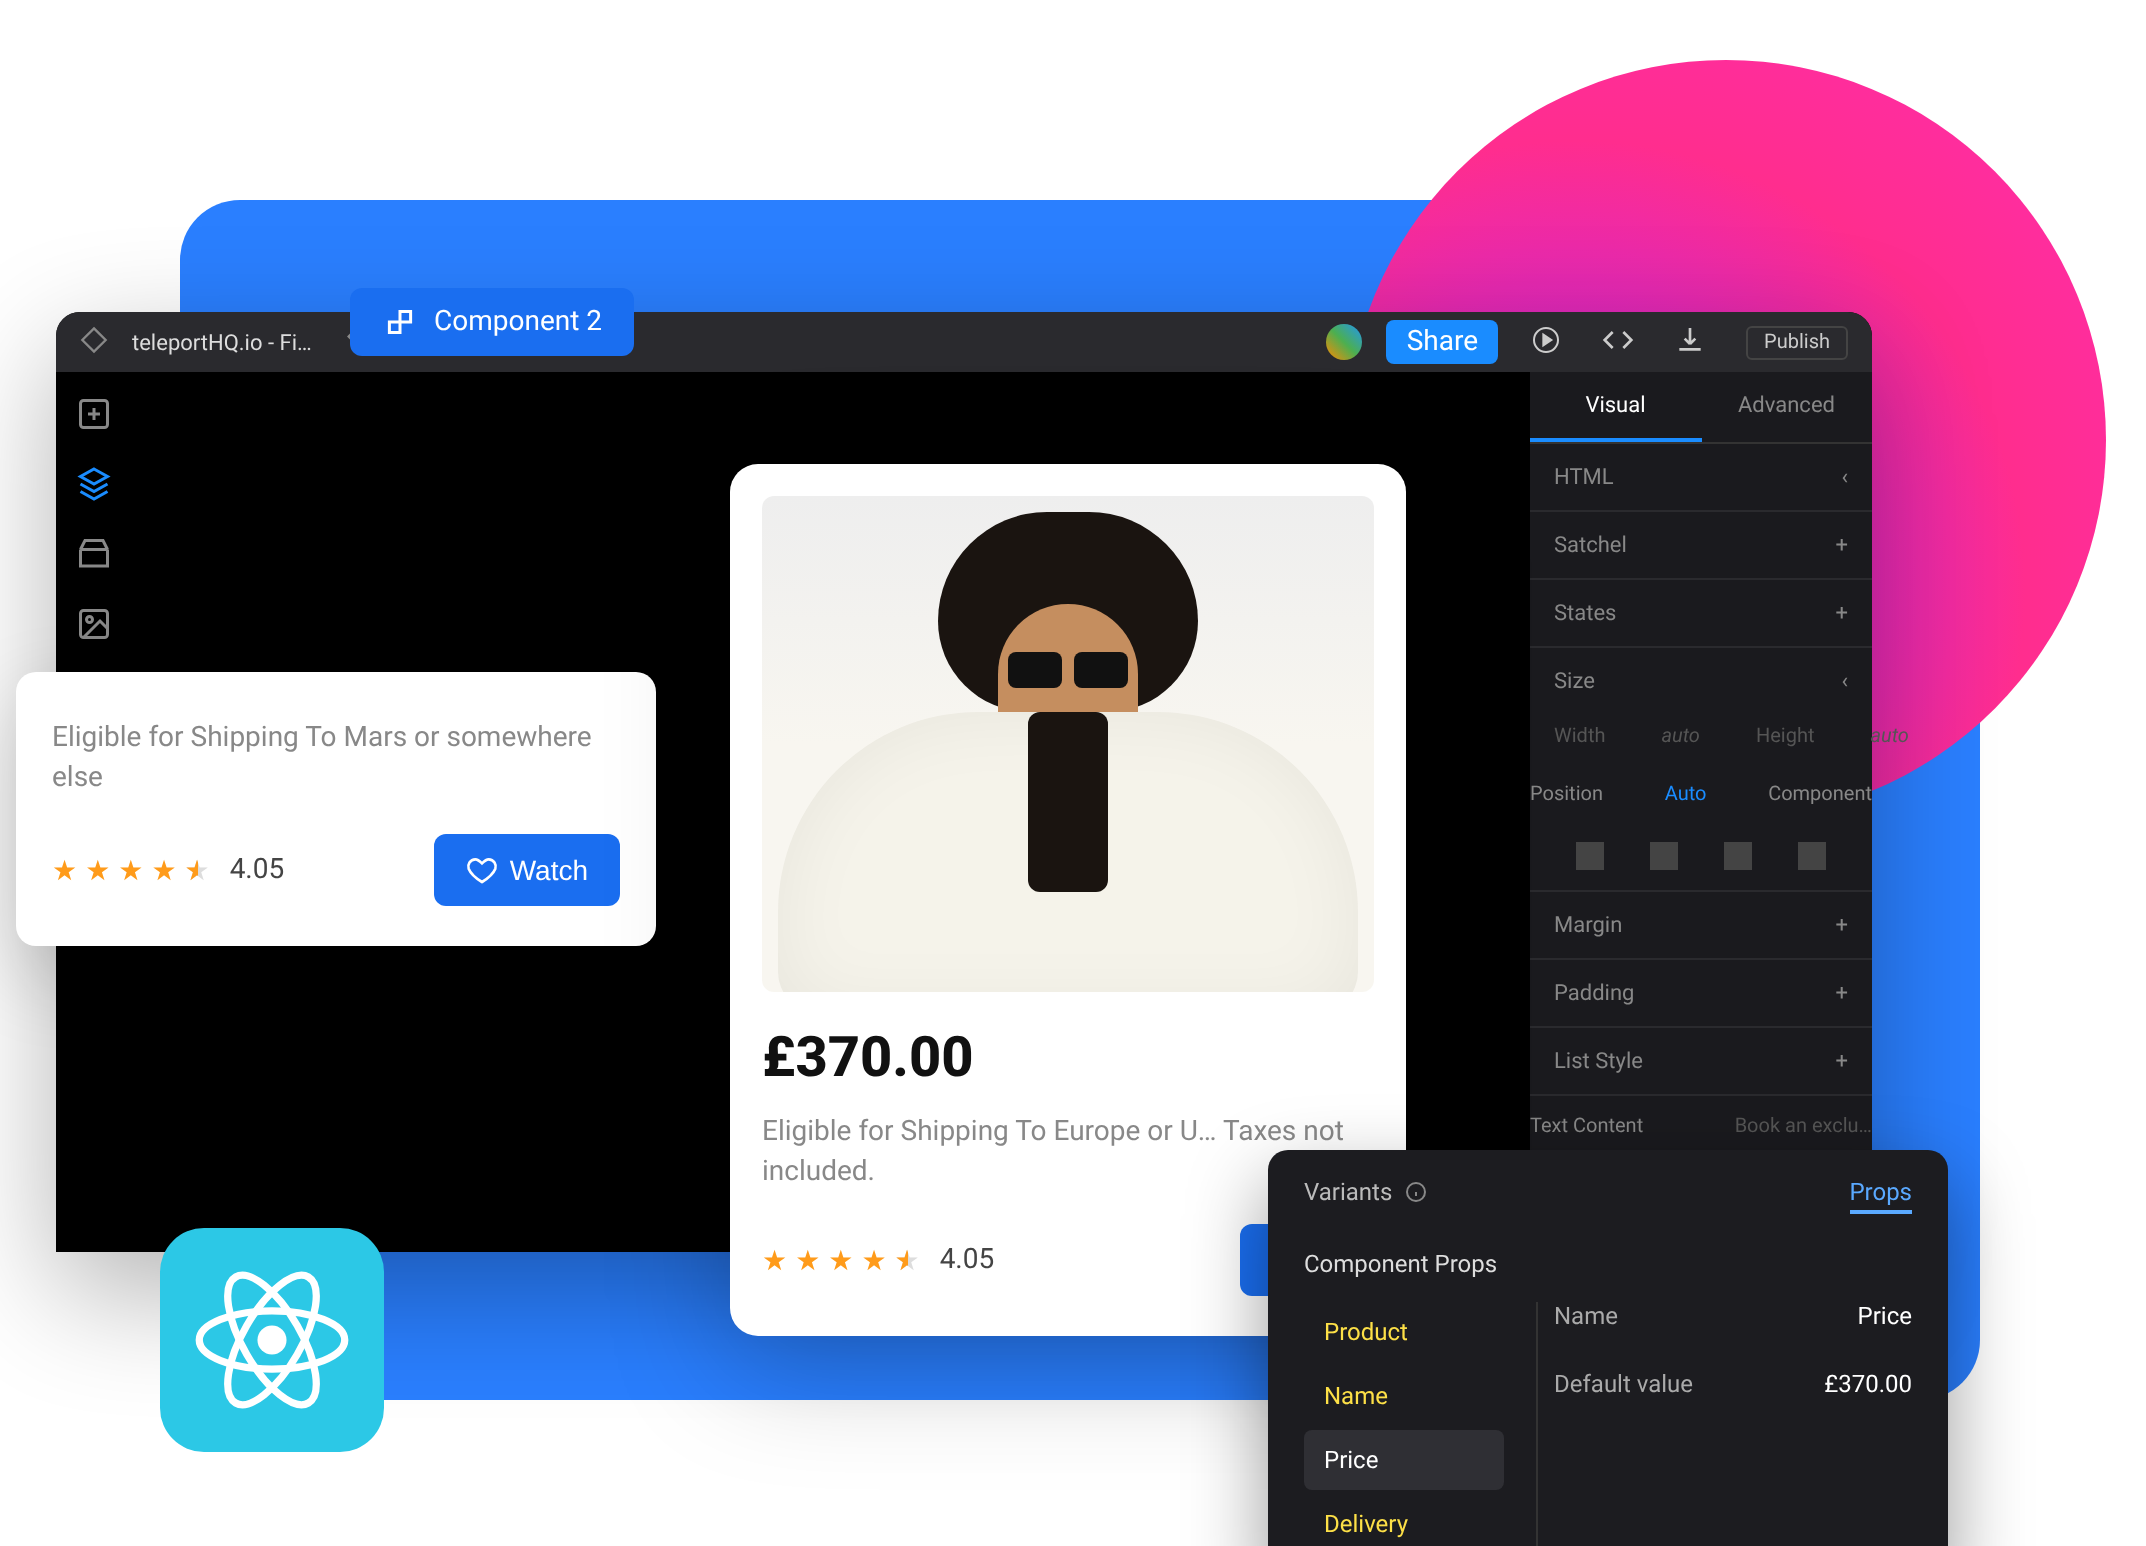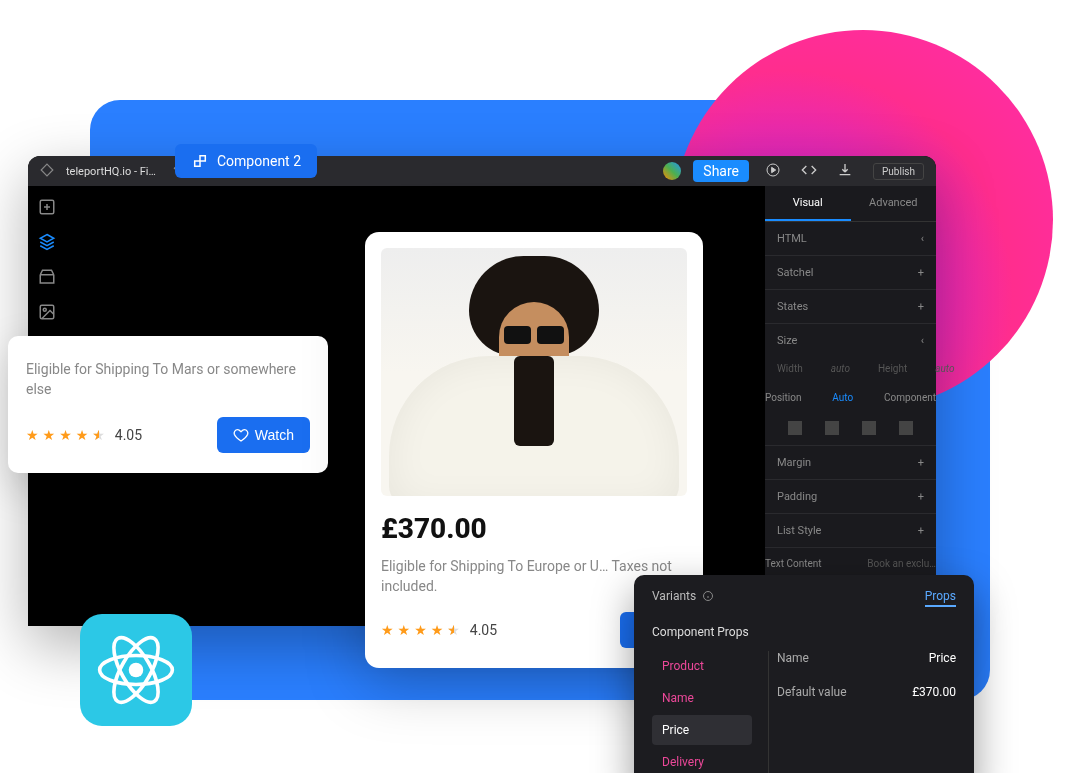--- a/index.html
+++ b/index.html
@@ -83,21 +83,21 @@
   .card-center .foot { display: flex; align-items: center; justify-content: space-between; }
 
   
   .props-panel { position: absolute; top: 575px; left: 634px; width: 340px; background: #1c1c20; border-radius: 10px; padding: 0 0 14px; color: #bbb; font-size: 12px; box-shadow: 0 16px 40px rgba(0,0,0,0.4); z-index: 6; }
   .props-tabs { display: flex; justify-content: space-between; padding: 14px 18px 10px; align-items: flex-start; }
   .props-tabs .left { display: inline-flex; align-items: center; gap: 6px; }
   .props-tabs .right { color: #5aa9ff; border-bottom: 2px solid #5aa9ff; padding-bottom: 2px; }
   .props-sub { padding: 8px 18px 12px; color: #ddd; }
   .props-body { display: flex; padding: 0 18px; gap: 16px; }
   .props-list { display: flex; flex-direction: column; gap: 2px; width: 100px; }
-  .props-list div { padding: 8px 10px; border-radius: 4px; color: #ec4899; cursor: pointer; }
+  .props-list div { padding: 8px 10px; border-radius: 4px; color: #fde047; cursor: pointer; }
   .props-list div.sel { background: #2f2f34; color: #fff; }
   .props-right { flex: 1; padding-left: 8px; border-left: 1px solid #333; display: flex; flex-direction: column; gap: 20px; }
   .pr-row { display: flex; justify-content: space-between; align-items: center; }
   .pr-row .k { color: #aaa; }
   .pr-row .v { color: #fff; }
 
   
   .react-chip { position: absolute; top: 614px; left: 80px; width: 112px; height: 112px; background: #2cc8e6; border-radius: 22px; display: flex; align-items: center; justify-content: center; z-index: 5; }
   .react-chip svg { width: 80px; height: 80px; }
 

